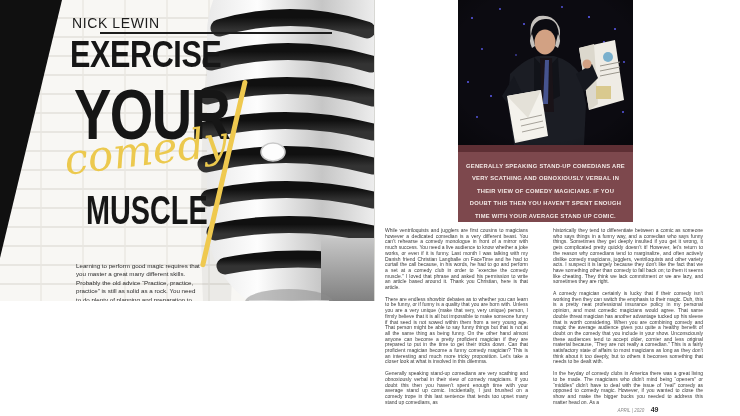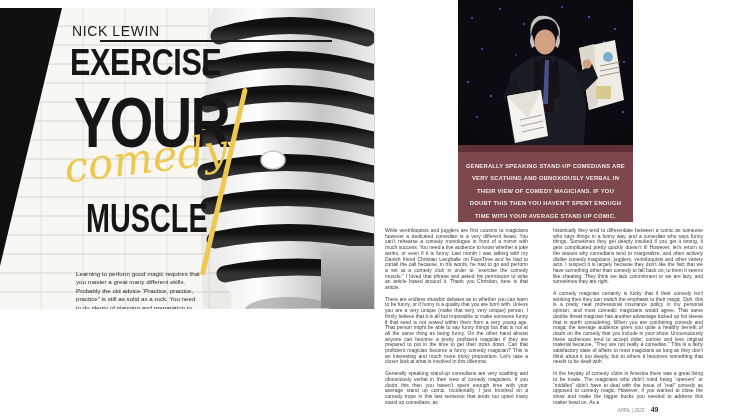--- a/index.html
+++ b/index.html
@@ -2,21 +2,21 @@
 <html><head>
 <meta charset="utf-8">
 <style>
   html,body{margin:0;padding:0;background:#ffffff;}
   #stage{
     position:relative;width:740px;height:416px;overflow:hidden;
     background:#ffffff;font-family:"Liberation Sans",sans-serif;
     border-bottom:1px solid #e2e2e0;
   }
   
-  .left-page{position:absolute;left:0;top:8px;width:374px;height:301px;overflow:hidden;
+  .left-page{position:absolute;left:0;top:0;width:374px;height:301px;overflow:hidden;
     background-color:#f8f7f4;border-right:1px solid #d8d8d4;}
   .brick{position:absolute;inset:0;
     background-image:
       repeating-linear-gradient(to bottom, rgba(0,0,0,0) 0 17px, #e7e5e0 17px 19px),
       repeating-linear-gradient(to right, rgba(0,0,0,0) 0 40px, #edebe6 40px 42px);
     opacity:.9;}
   .black-wedge{position:absolute;left:0;top:0;width:62px;height:258px;background:#101010;
     clip-path:polygon(0 0,100% 0,0 100%);}
   .mic-wrap{position:absolute;left:189px;top:0;width:185px;height:416px;}
   .slash{position:absolute;left:243px;top:80px;width:5px;height:192px;background:#efc94f;

